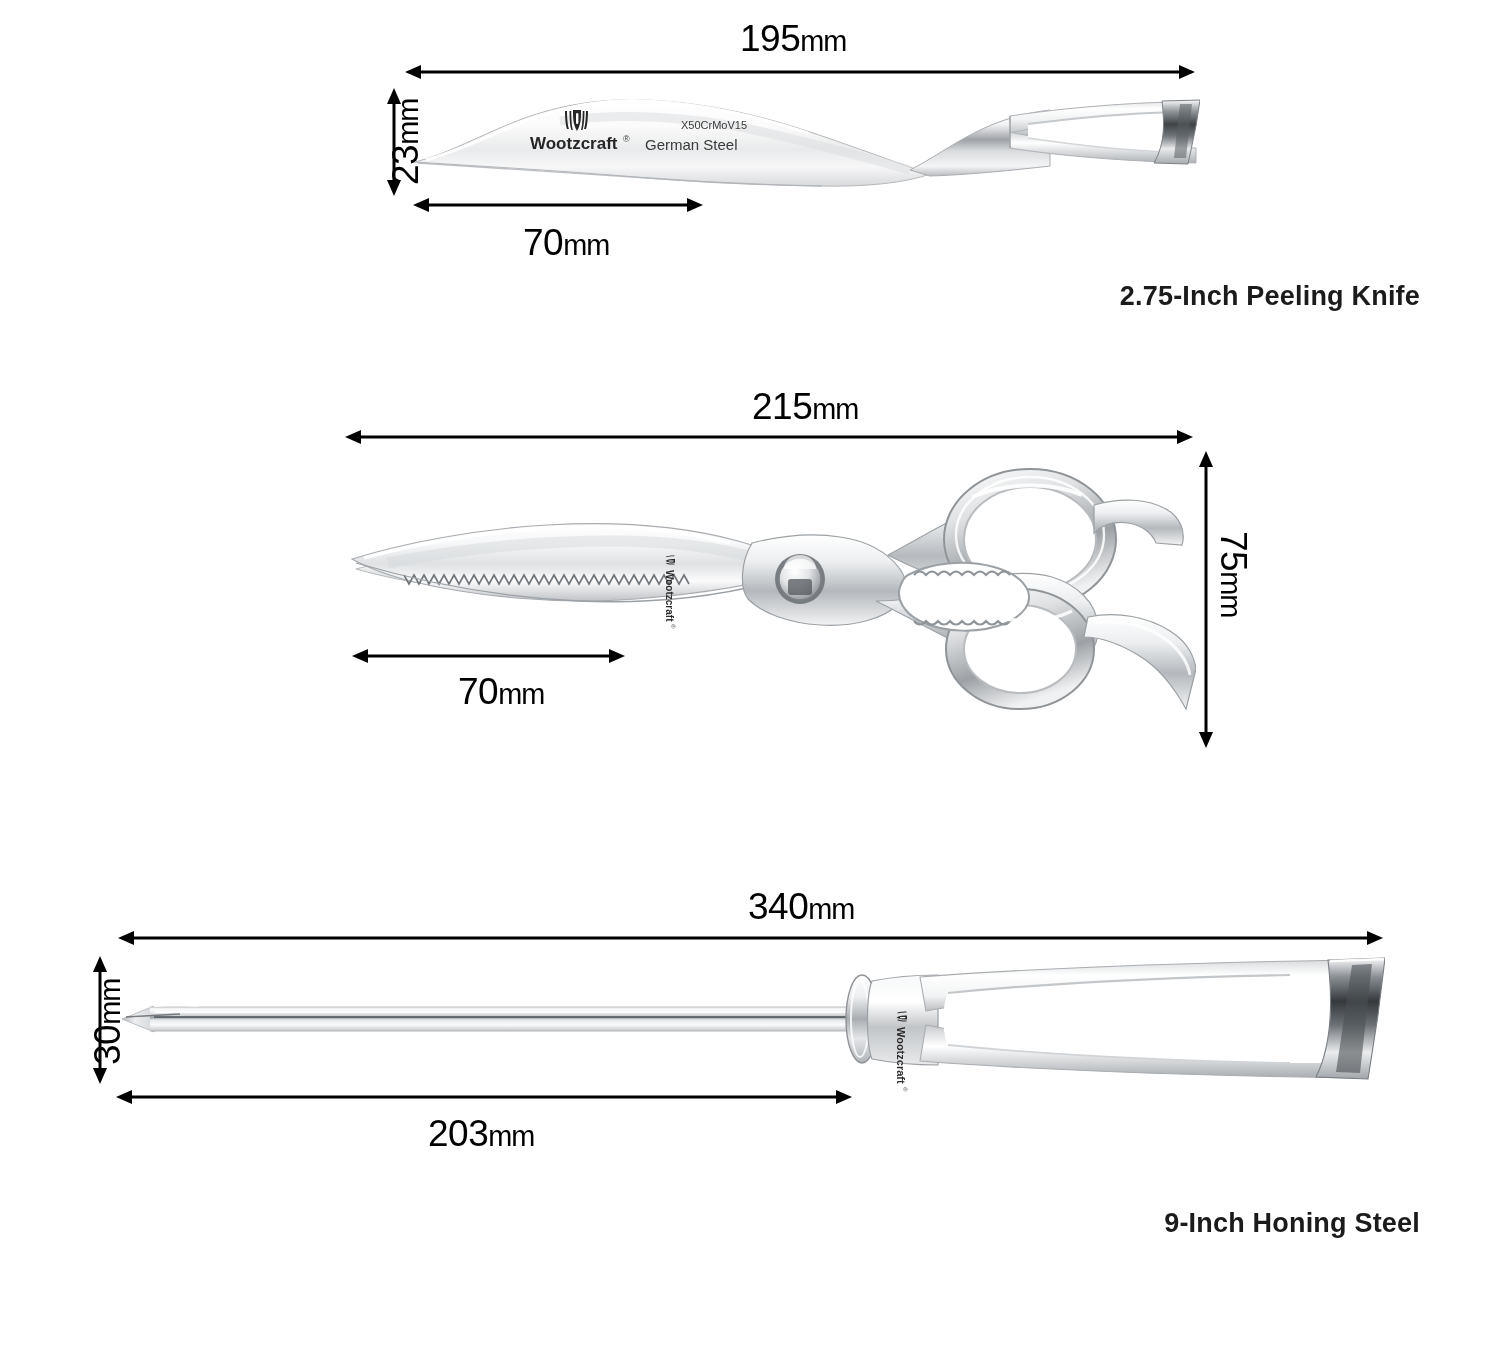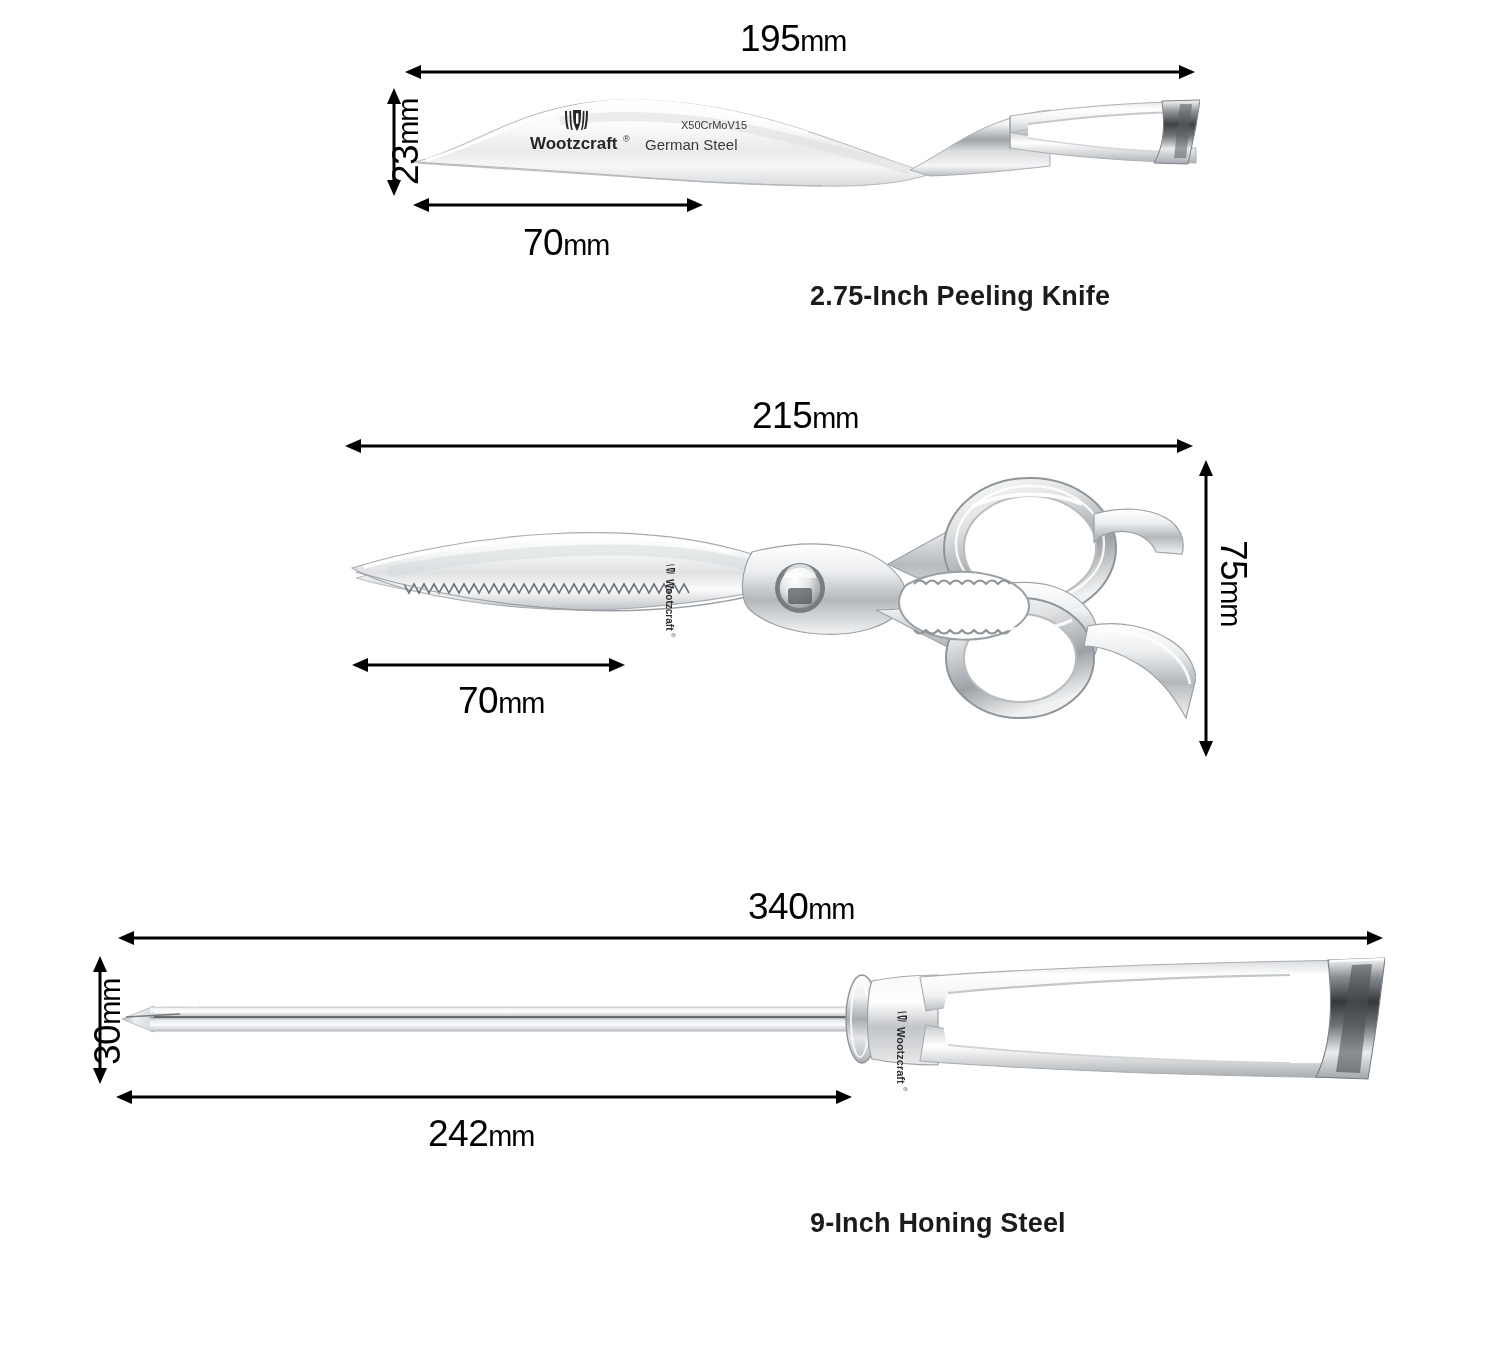--- a/index.html
+++ b/index.html
@@ -31,21 +31,21 @@
 
   
   .caption {
     position: absolute;
     font-family: "Liberation Sans", sans-serif;
     font-weight: bold;
     font-size: 27px;
     color: #1b1b1b;
     letter-spacing: 0.2px;
     white-space: nowrap;
-    text-align: left;
+    text-align: right;
   }
 
   
   svg.dimsvg { position: absolute; overflow: visible; }
   .arrowline { stroke: #000; stroke-width: 3; fill: none; }
 
   
   .brand-blade {
     position: absolute;
     font-family: "Liberation Sans", sans-serif;
@@ -177,21 +177,21 @@
       <span style="position:absolute; left:0; top:22px; font-size:17px; font-weight:600; color:#262626;">Wootzcraft</span>
       <span style="position:absolute; left:93px; top:22px; font-size:9px; color:#3a3a3a;">®</span>
 
       <span style="position:absolute; left:115px; top:7px; font-size:11px; color:#3a3a3a;margin-left:36px;">X50CrMoV15</span>
       <span style="position:absolute; left:115px; top:24px; font-size:15px; color:#3a3a3a;">German Steel</span>
     </div>
 
     <div class="caption" style="left:810px; top:281px; width:610px;">2.75-Inch Peeling Knife</div>
   </div>
 
-  <div class="abs" style="left:0;top:372px;width:1500px;height:470px;">
+  <div class="abs" style="left:0;top:363px;width:1500px;height:470px;">
 
     <div class="dim-label dim-h" style="left:752px; top:23px;">
       <span>215</span><span class="unit">mm</span>
     </div>
     <svg class="dimsvg" style="left:345px; top:62px;" width="848" height="24" viewBox="0 0 848 24">
       <line class="arrowline" x1="12" y1="12" x2="836" y2="12"></line>
       <polygon points="0,12 16,5 16,19" fill="#000"></polygon>
       <polygon points="848,12 832,5 832,19" fill="#000"></polygon>
     </svg>
 
@@ -344,21 +344,21 @@
     <div class="dim-label dim-v" style="left:87px; top:205px; transform: rotate(-90deg);">
       <span>30</span><span class="unit">mm</span>
     </div>
     <svg class="dimsvg" style="left:88px; top:96px;" width="24" height="128" viewBox="0 0 24 128">
       <line class="arrowline" x1="12" y1="12" x2="12" y2="116"></line>
       <polygon points="12,0 5,16 19,16" fill="#000"></polygon>
       <polygon points="12,128 5,112 19,112" fill="#000"></polygon>
     </svg>
 
     <div class="dim-label dim-h" style="left:428px; top:1113px; top:253px;">
-      <span>242</span><span class="unit">mm</span>
+      <span>203</span><span class="unit">mm</span>
     </div>
     <svg class="dimsvg" style="left:116px; top:225px;" width="736" height="24" viewBox="0 0 736 24">
       <line class="arrowline" x1="12" y1="12" x2="724" y2="12"></line>
       <polygon points="0,12 16,5 16,19" fill="#000"></polygon>
       <polygon points="736,12 720,5 720,19" fill="#000"></polygon>
     </svg>
 
     <svg class="abs" style="left:120px; top:95px;" width="1265" height="130" viewBox="0 0 1265 130">
       <defs>
         <linearGradient id="hRod" x1="0" y1="0" x2="0" y2="1">

